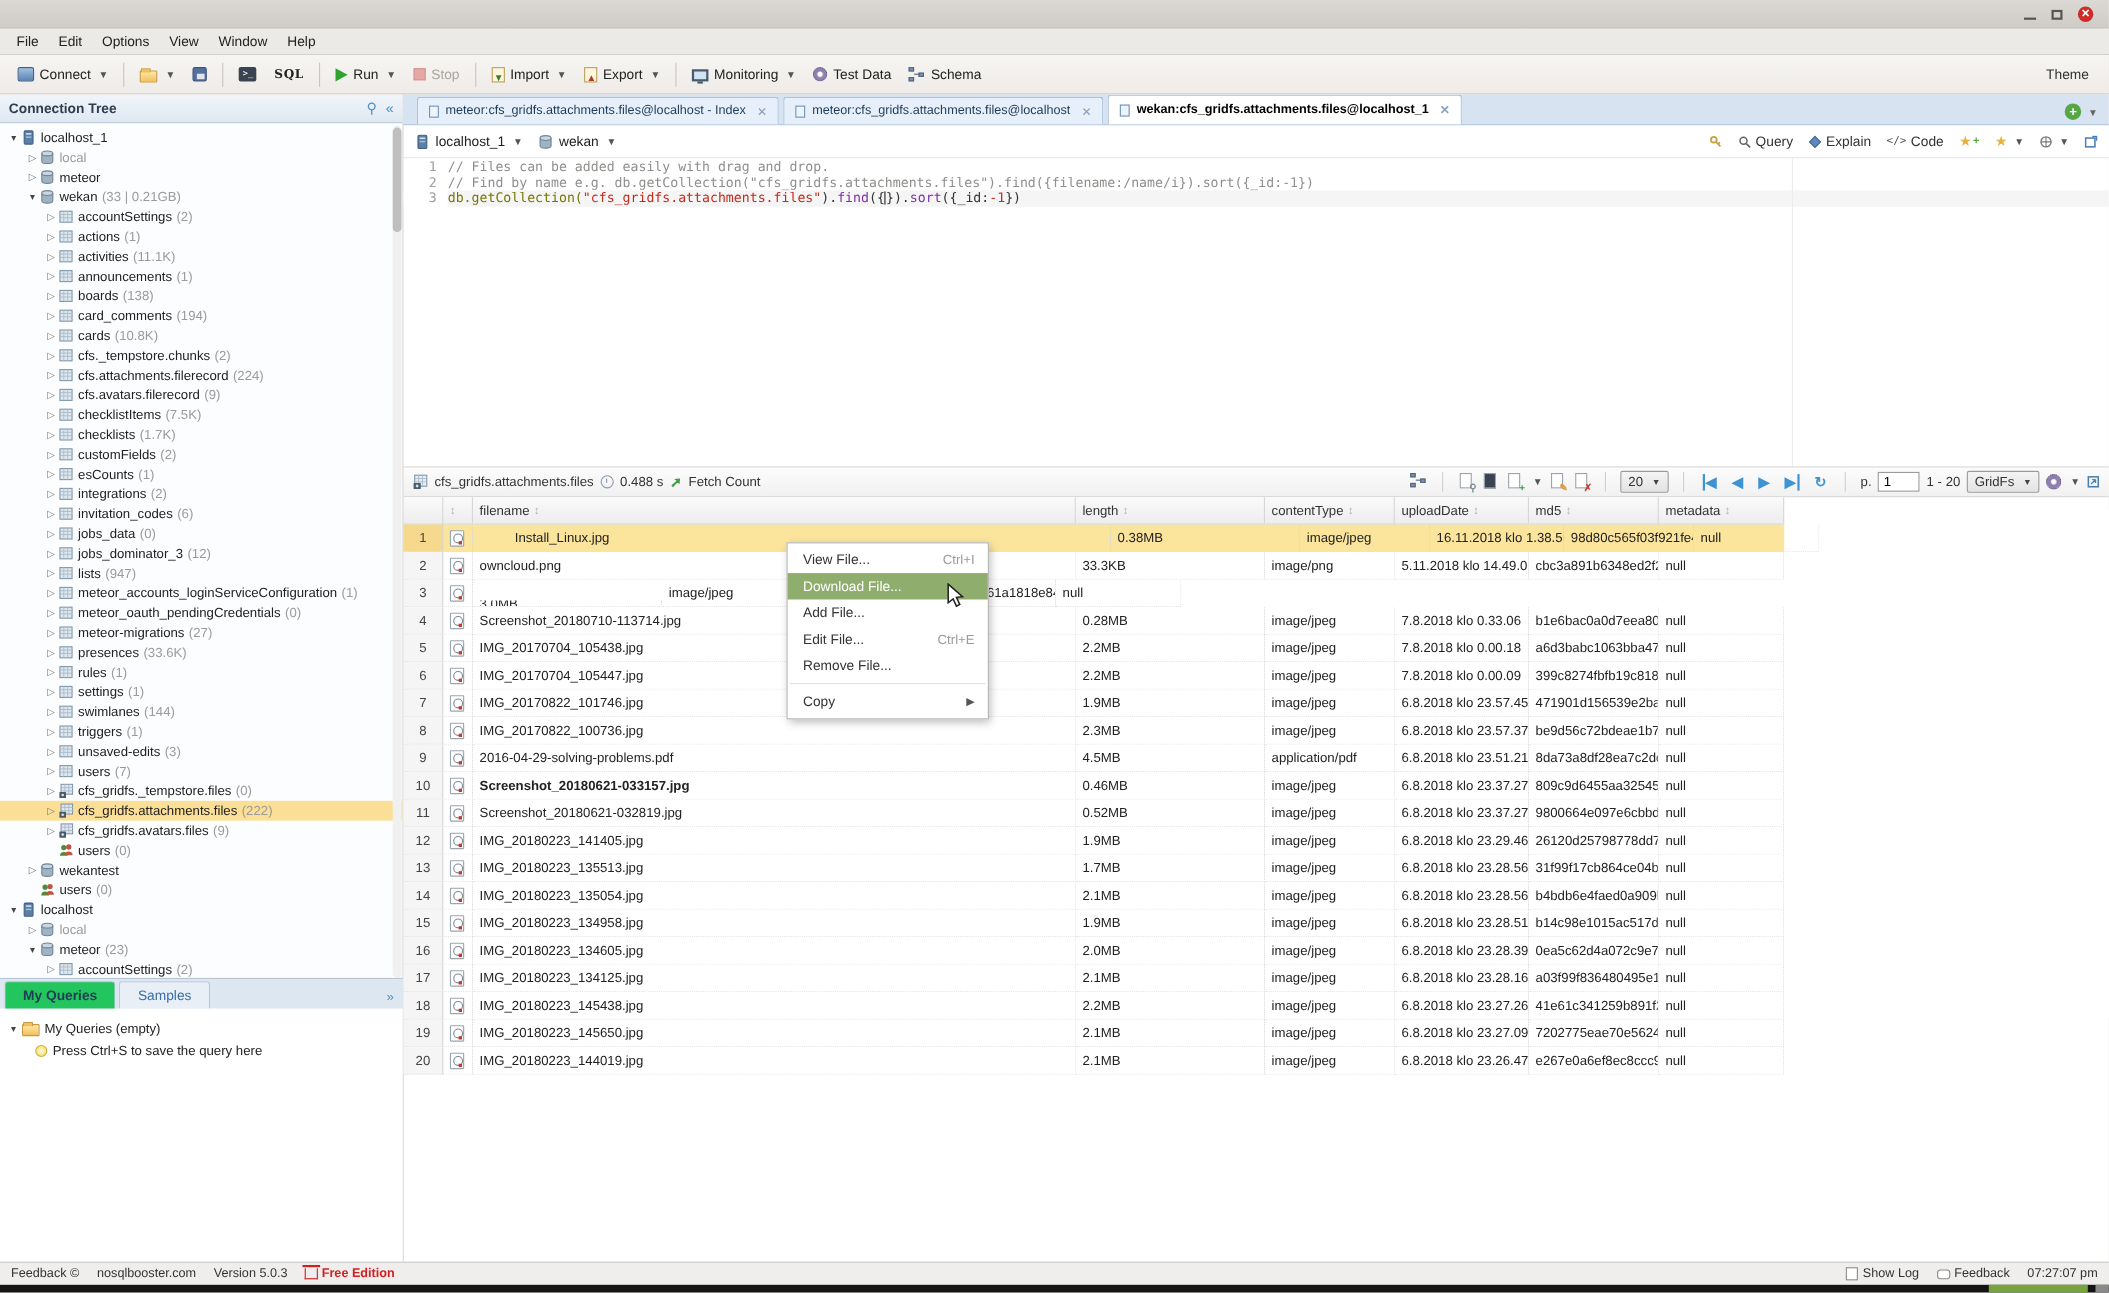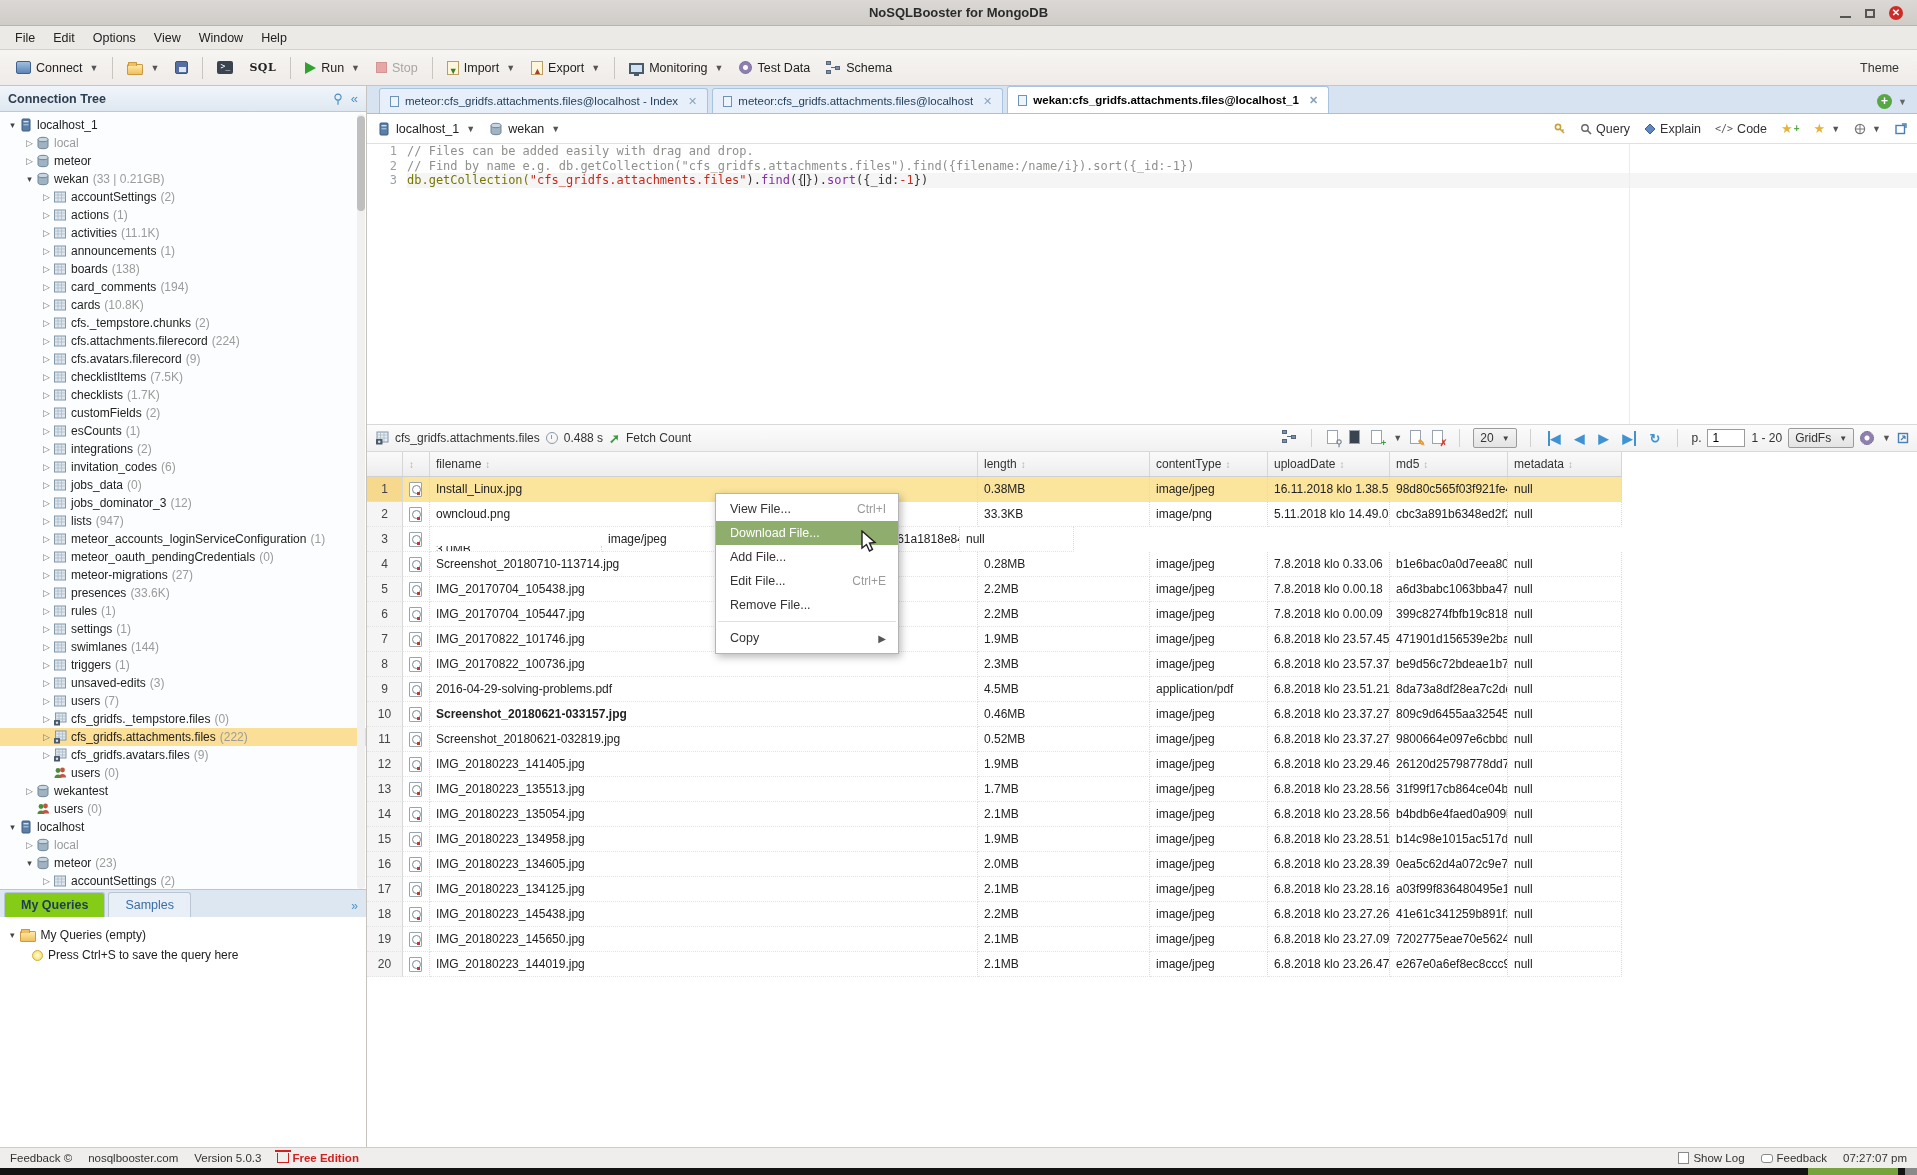--- a/index.html
+++ b/index.html
@@ -62,21 +62,21 @@
   .trow .cnt { color:#9b9b9b; margin-left:4px; }
   .trow.grey .lbl { color:#9b9b9b; }
   .trow.sel { background:#fbdf96; }
   .trow .lbl { margin-left:4px; }
   .tico { width:14px; height:14px; flex:none; }
   #sb-scroll { position:absolute; right:1px; top:28px; width:8px; height:775px; background:#f0f0f0; border-radius:4px; }
   #sb-thumb { position:absolute; left:0; top:2px; width:8px; height:95px; background:#bfbfbf; border-radius:4px; }
 
   #sb-tabs { position:absolute; left:0; top:803px; width:100%; height:28px; background:#dde7f1; border-top:1px solid #b9c6d4; display:flex; align-items:flex-end; padding-left:4px; }
   .sbtab { padding:5px 16px; font-size:12.5px; border:1px solid #b9c6d4; border-bottom:none; border-radius:3px 3px 0 0; margin-right:3px; color:#3a6ea5; background:#e8eff7; }
-  .sbtab.active { background:#84cc16; color:#1f3b57; font-weight:bold; }
+  .sbtab.active { background:#22c55e; color:#1f3b57; font-weight:bold; }
   #sb-tabs .chev { margin-left:auto; color:#4a90c4; font-size:12px; padding:0 8px 4px 0; }
   #sb-queries { position:absolute; left:0; top:831px; width:100%; bottom:0; background:#fff; padding:8px 10px; font-size:12px; color:#222; }
   .q-row { display:flex; align-items:center; gap:5px; height:20px; }
   .bulb { width:11px; height:11px; border-radius:50%; background:radial-gradient(#fffbe0,#f5d94e); border:1px solid #cfae2e; margin-left:22px; }
 
   
   #main { position:absolute; left:367px; top:86px; width:1550px; height:1061px; background:#fff; }
 
   #tabbar { position:absolute; left:0; top:0; width:100%; height:28px; background:#d7e3f1; border-bottom:1px solid #a9c0d8; display:flex; align-items:flex-end; padding-left:12px; }
   .etab { display:flex; align-items:center; gap:6px; height:25px; padding:0 10px; margin-right:4px; font-size:11.5px; color:#1f3b57; background:#e7f0fa; border:1px solid #a9c4de; border-bottom:none; border-radius:3px 3px 0 0; }
@@ -162,21 +162,20 @@
   .sb-bub { width:12px; height:9px; border:1px solid #8a8a8a; border-radius:3px; background:#fff; margin-right:4px; }
 
   #taskstrip { position:absolute; left:0; top:1168px; width:1917px; height:7px; background:#141414; }
   #taskstrip .green { position:absolute; left:1808px; top:0; width:90px; height:7px; background:#76a33e; }
   #taskstrip .grey { position:absolute; right:0; top:0; width:12px; height:7px; background:#8a8a8a; }
 </style>
 </head>
 <body>
 
 <div id="titlebar">
-  <div class="title">NoSQLBooster for MongoDB</div>
   <div class="winctl">
     <div class="wc-min"></div>
     <div class="wc-max"></div>
     <div class="wc-close">✕</div>
   </div>
 </div>
 
 <div id="menubar">
     <div class="mitem">File</div>
     <div class="mitem">Edit</div>
@@ -877,21 +876,21 @@
         <div class="hc" style="width: 114px; flex: 0 0 auto;">
           <span>metadata</span>
           <span class="sort">↕</span>
         </div>
       </div>
       <div class="g-row sel">
         <div class="c num" style="width: 36px; flex: 0 0 auto;">1</div>
         <div class="c" style="width: 27px; flex: 0 0 auto;">
           <span class="rowdoc"></span>
         </div>
-        <div class="c" style="width: 548px; flex: 0 0 auto;">Install_Linux.jpg</div>
+        <div class="c" style="width: 548px; flex: 0 0 auto; margin-left: 32px;">Install_Linux.jpg</div>
         <div class="c" style="width: 172px; flex: 0 0 auto;">0.38MB</div>
         <div class="c" style="width: 118px; flex: 0 0 auto;">image/jpeg</div>
         <div class="c" style="width: 122px; flex: 0 0 auto;">16.11.2018 klo 1.38.50</div>
         <div class="c" style="width: 118px; flex: 0 0 auto;">98d80c565f03f921fe4b730af58f8</div>
         <div class="c" style="width: 114px; flex: 0 0 auto;">null</div>
       </div>
       <div class="g-row">
         <div class="c num" style="width: 36px; flex: 0 0 auto;">2</div>
         <div class="c" style="width: 27px; flex: 0 0 auto;">
           <span class="rowdoc"></span>

